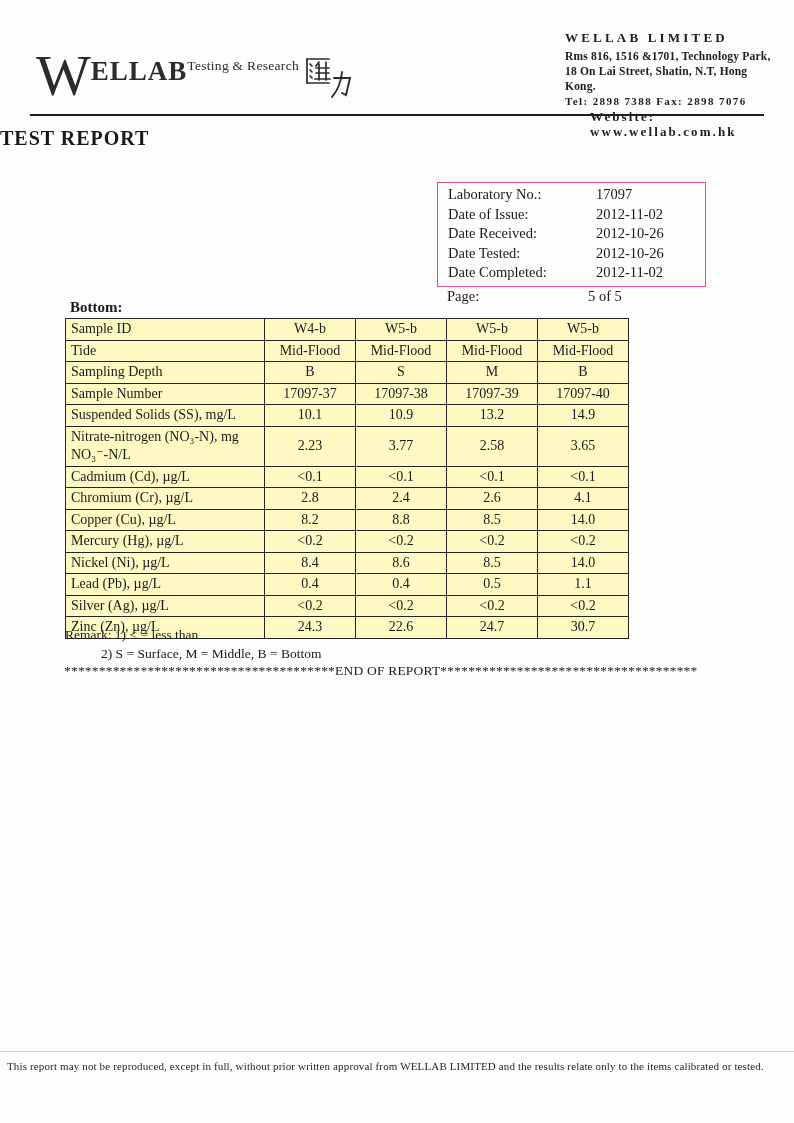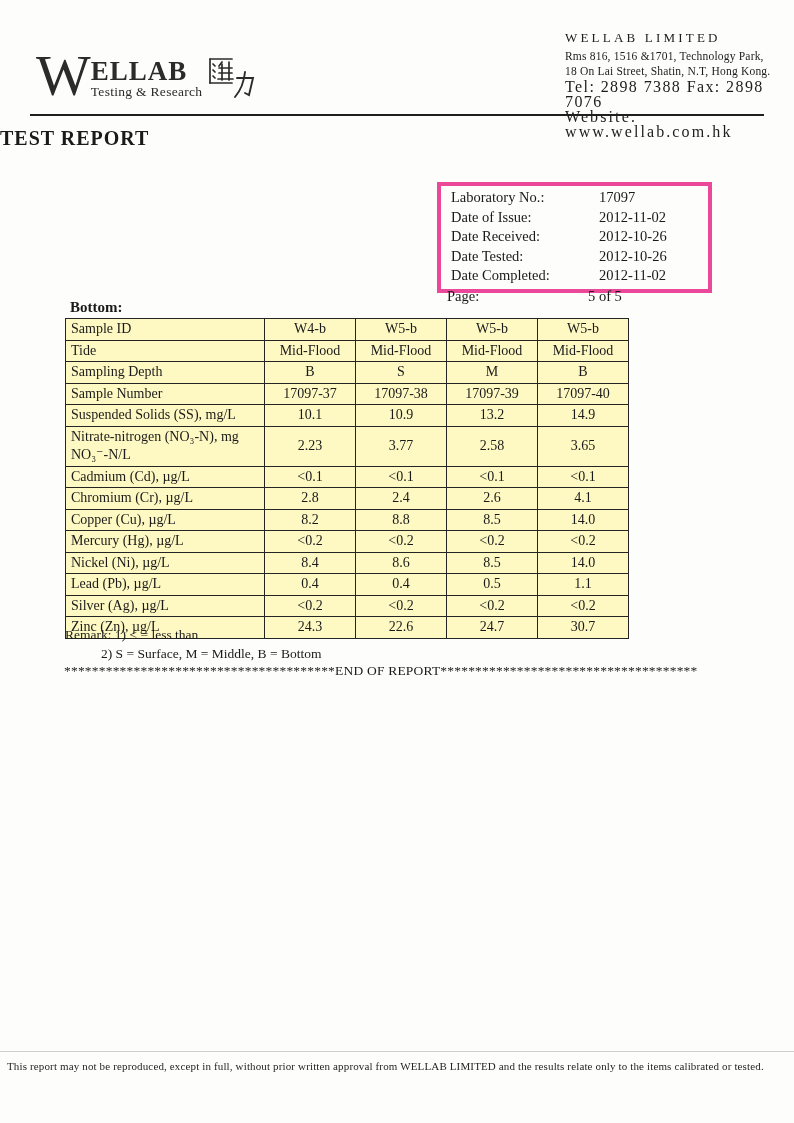--- a/index.html
+++ b/index.html
@@ -11,37 +11,37 @@
     color:#1a1a1a;
     font-family:"Liberation Serif","DejaVu Serif",serif;
     overflow:hidden;
   }
   
   .logo{position:absolute;left:36px;top:50px;display:flex;align-items:flex-start;color:#2b2b2b;}
   .logo-initial{
     font-family:"Liberation Serif","DejaVu Serif",serif;
     font-size:58px;line-height:52px;font-weight:400;letter-spacing:-2px;
   }
-  .logo-textcol{display:flex;flex-direction:column;margin-left:2px;margin-top:8px;}
+  .logo-textcol{display:flex;flex-direction:row;margin-left:2px;margin-top:8px;}
   .logo-name{font-family:"Liberation Serif","DejaVu Serif",serif;font-size:27px;line-height:26px;font-weight:600;letter-spacing:1px;}
   .logo-tagline{font-family:"Liberation Serif","DejaVu Serif",serif;font-size:13.5px;line-height:15px;letter-spacing:.3px;border-bottom:0;text-align:center;}
   .cjk{position:relative;width:48px;height:52px;margin-left:6px;margin-top:6px;}
   .cjk svg{position:absolute;}
   
-  .company{position:absolute;left:565px;top:30px;width:215px;font-weight:400;color:#1c1c1c;}
+  .company{position:absolute;left:565px;top:30px;width:215px;font-weight:700;color:#1c1c1c;}
   .company .name{font-size:13px;letter-spacing:3.2px;margin-bottom:3px;}
   .company .addr{font-size:11.5px;line-height:15px;letter-spacing:.2px;}
-  .company .tel{font-size:16px;line-height:15px;letter-spacing:1.4px;}
-  .company .web{font-size:16px;line-height:15px;letter-spacing:2.1px;}
+  .company .tel{font-size:11px;line-height:15px;letter-spacing:1.4px;}
+  .company .web{font-size:13px;line-height:15px;letter-spacing:2.1px;margin-left:25px;}
   .header-rule{position:absolute;left:30px;top:114px;width:734px;height:2px;background:#1f1f1f;}
   
   .title{position:absolute;left:0;top:127px;width:100%;text-align:left;
          font-size:20px;font-weight:700;letter-spacing:1px;}
   
-  .info-box{position:absolute;left:437px;top:182px;width:267px;border:4px solid #ec4899;padding:2px 0 3px 0;background:#fdfdfb;}
+  .info-box{position:absolute;left:437px;top:182px;width:267px;border:1px solid #ec4899;padding:2px 0 3px 0;background:#fdfdfb;}
   .info-row{display:flex;font-size:14.5px;line-height:19.5px;}
   .info-row .lbl{width:148px;padding-left:10px;}
   .info-row .val{flex:1;}
   .page-row{position:absolute;left:447px;top:288px;width:260px;display:flex;font-size:14.5px;}
   .page-row .lbl{width:141px;}
   
   .results-heading{position:absolute;left:70px;top:299px;font-size:15px;font-weight:700;}
   table.results{position:absolute;left:65px;top:318px;border-collapse:collapse;table-layout:fixed;background:#fef9c3;}
   table.results td{
     border:1.6px solid #242424;

